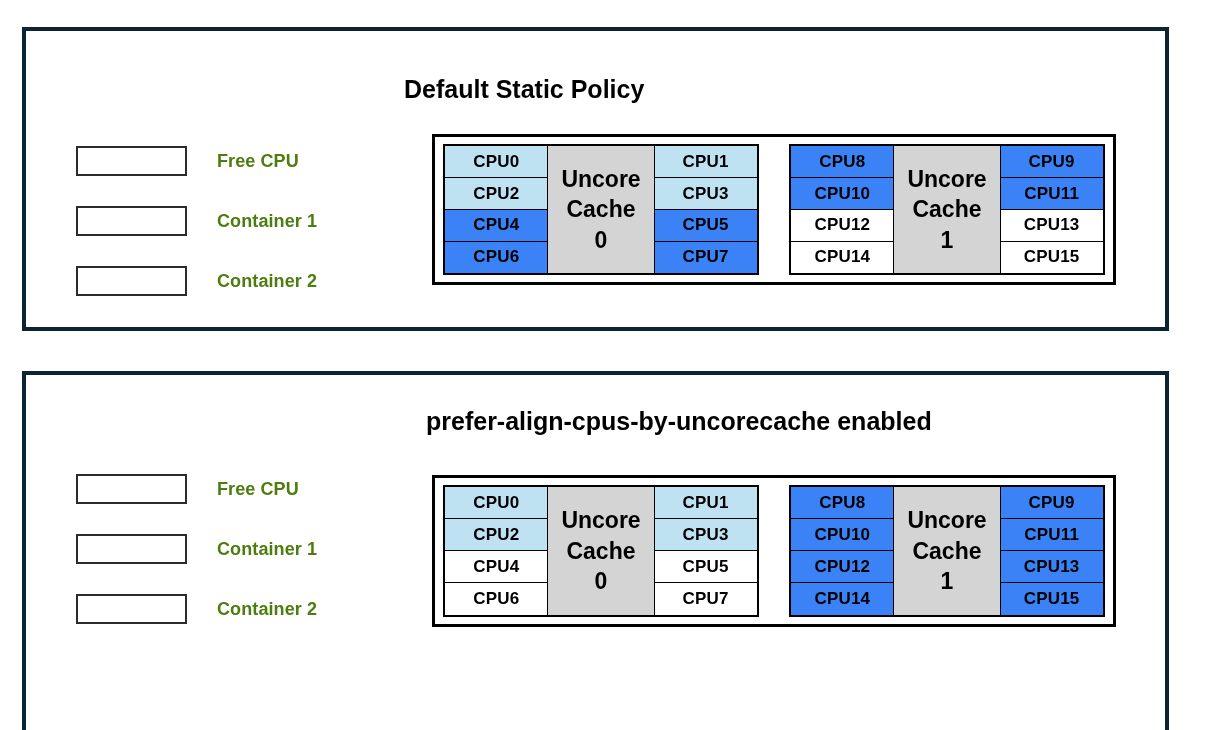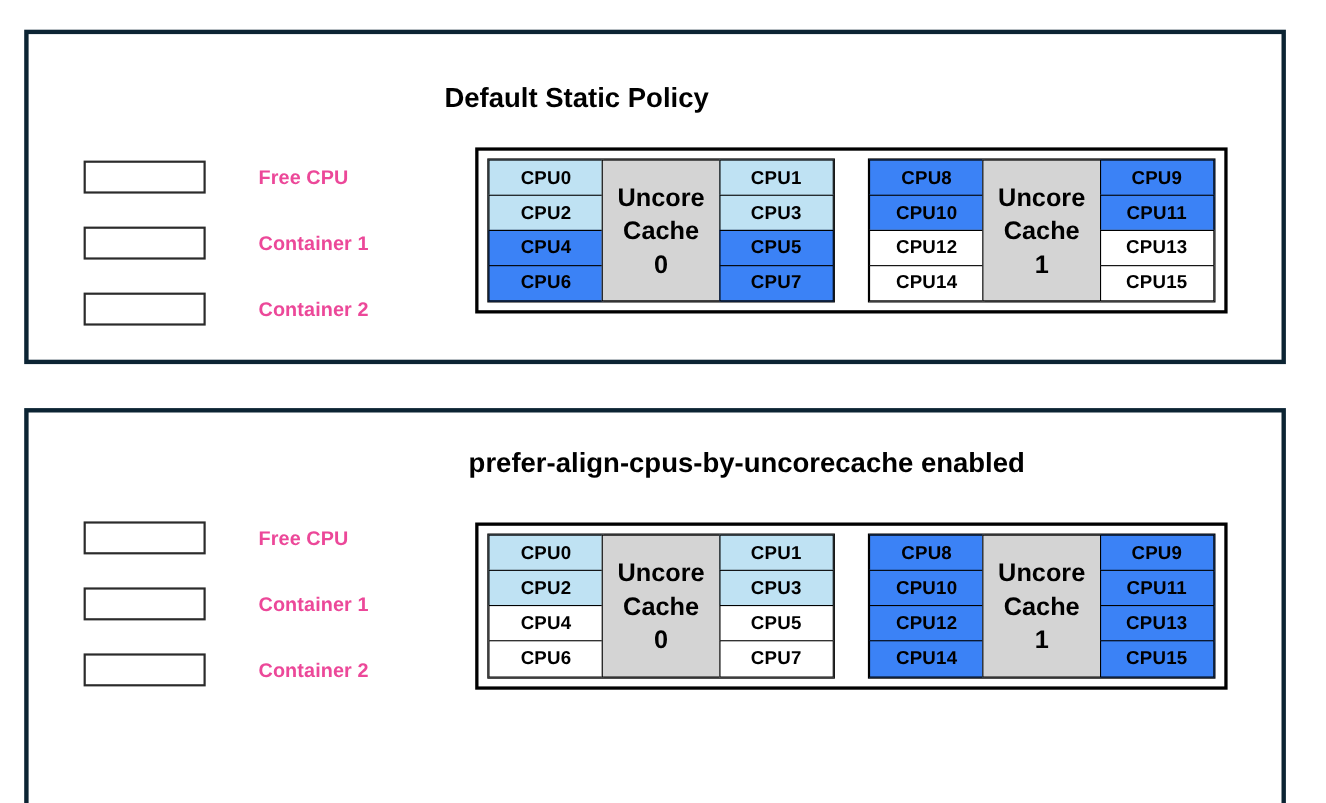--- a/index.html
+++ b/index.html
@@ -40,24 +40,24 @@
     height: 60px;
   }
   .legend-swatch {
     width: 111px;
     height: 30px;
     border: 2px solid #2b2b2b;
     box-sizing: border-box;
     flex: 0 0 auto;
   }
   .legend-label {
-    margin-left: 48px;
+    margin-left: 30px;
     font-size: 18px;
     font-weight: bold;
-    color: #ec4899;
+    color: #4d7c0f;
     white-space: nowrap;
     letter-spacing: .1px;
   }
 
   
   .diagram-title {
     position: absolute;
     font-size: 25px;
     font-weight: bold;
     color: #000000;

